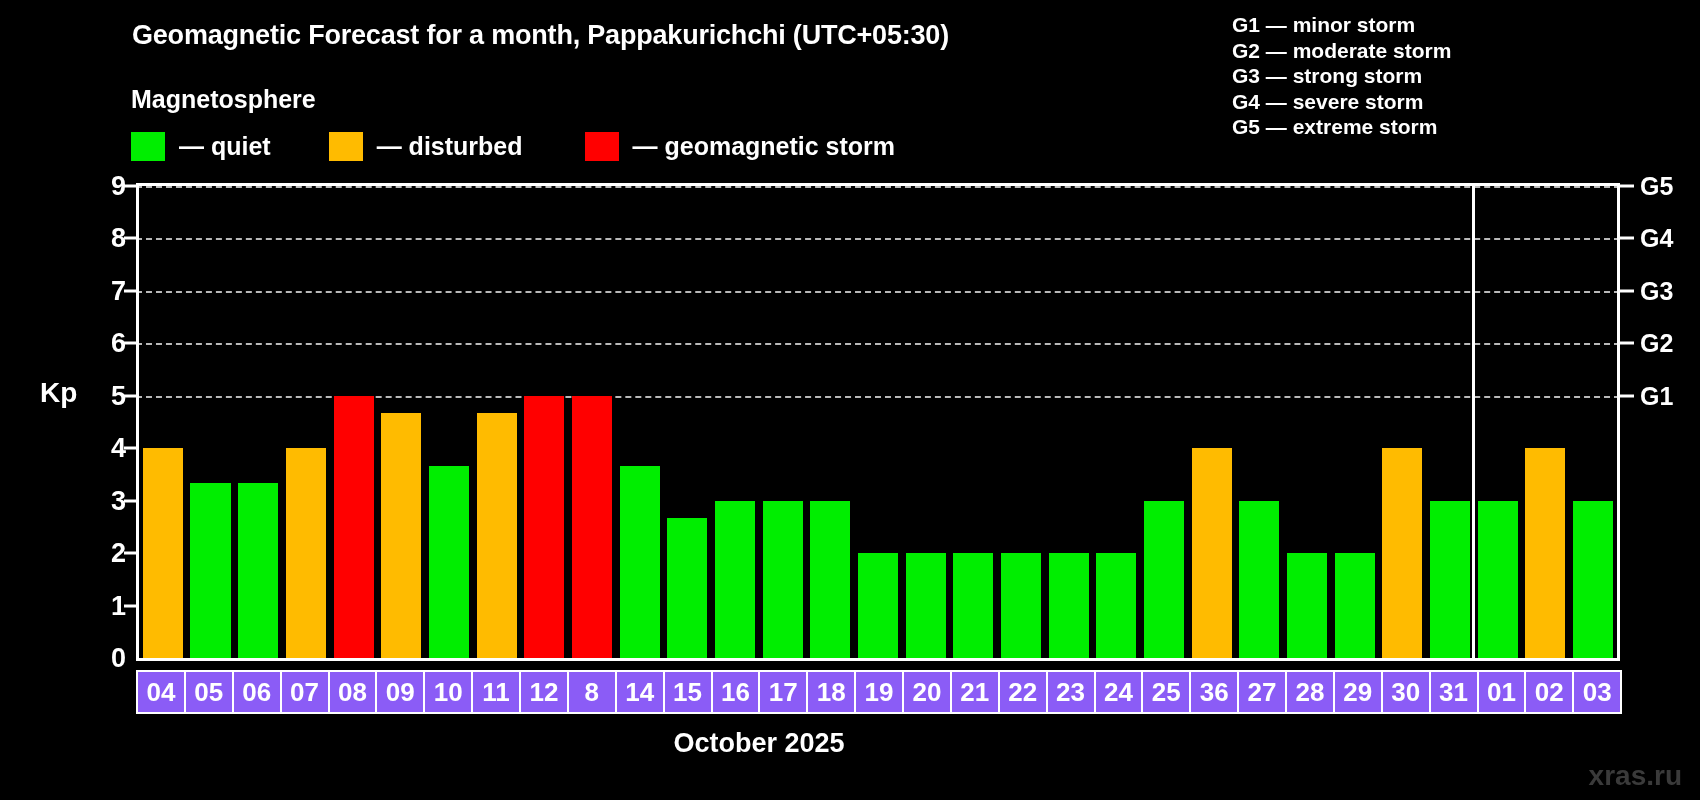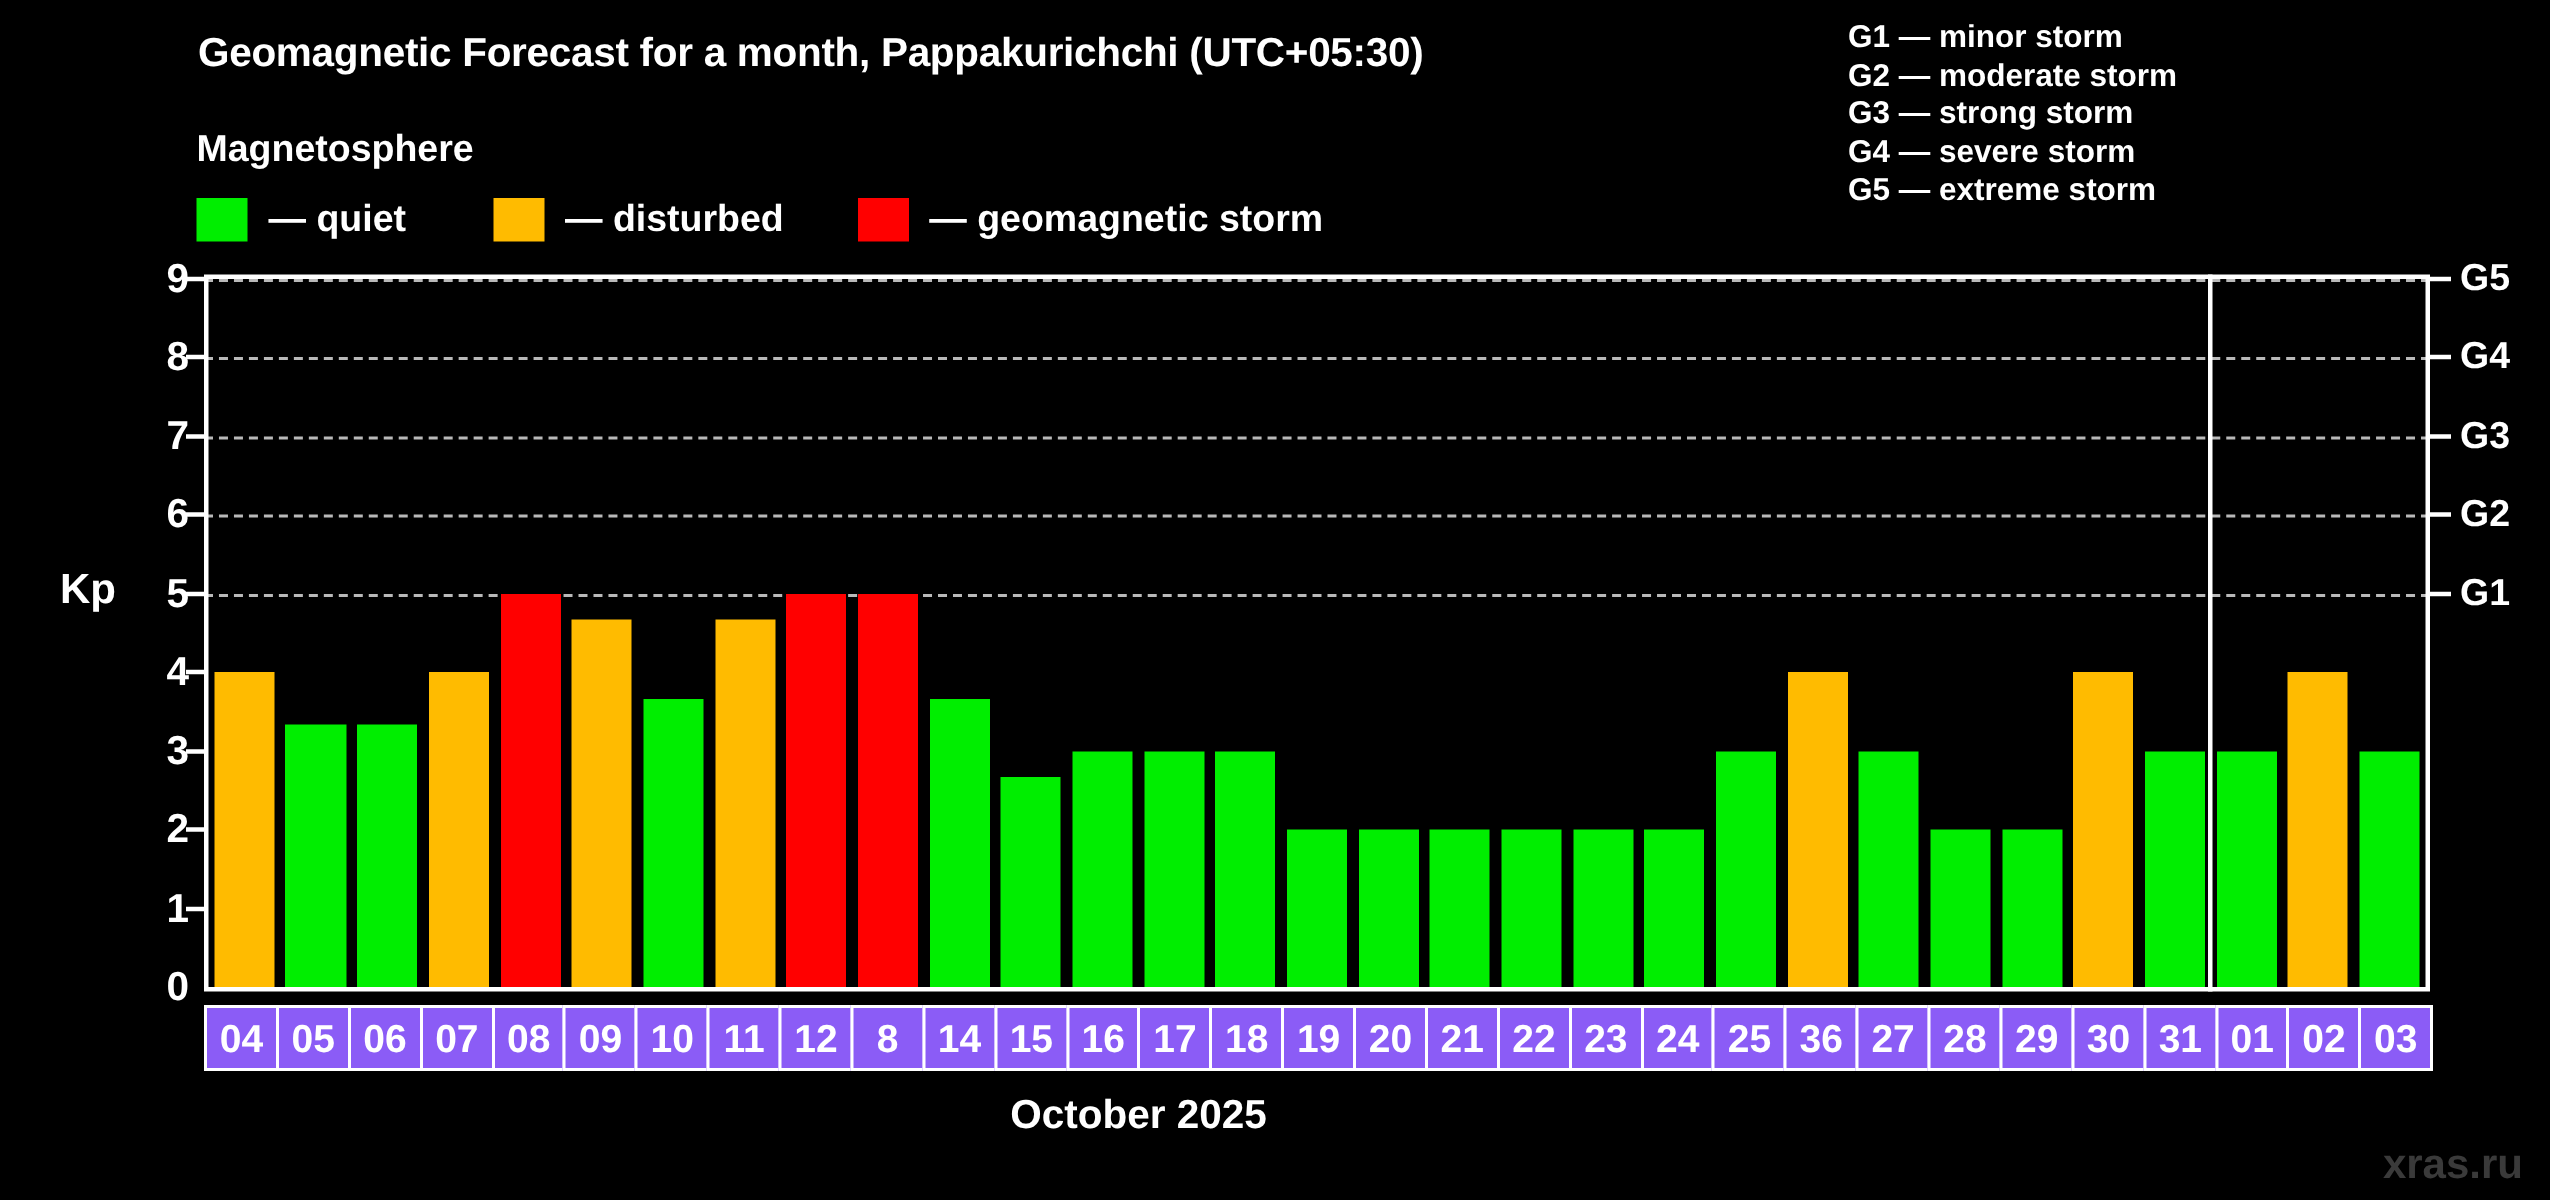--- a/index.html
+++ b/index.html
@@ -62,21 +62,21 @@
     width: 34px;
     height: 29px;
     display: inline-block;
   }
   #magnetosphere-legend .legend-text {
     font-size: 25px;
     font-weight: bold;
     margin-left: 14px;
   }
   .li-gap-1 { margin-right: 58px; }
-  .li-gap-2 { margin-right: 49px; }
+  .li-gap-2 { margin-right: 62px; }
 
   
   #plot-wrap {
     position: absolute;
     left: 136px;
     top: 183px;
     width: 1484px;
     height: 478px;
   }
   #plot-frame {

